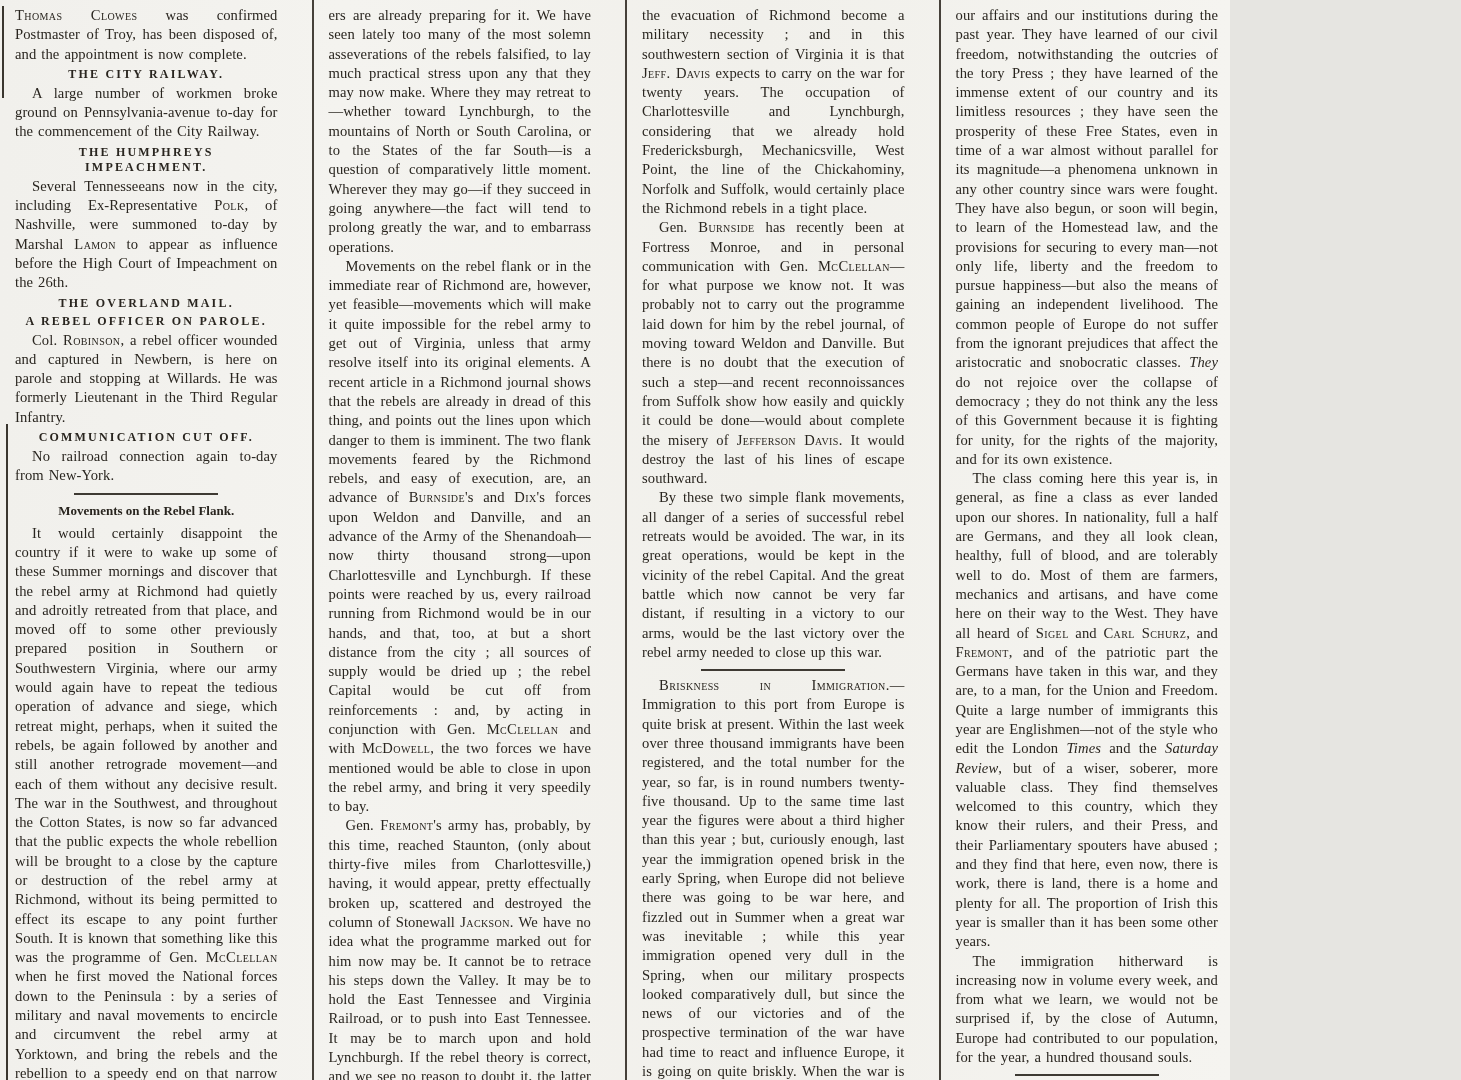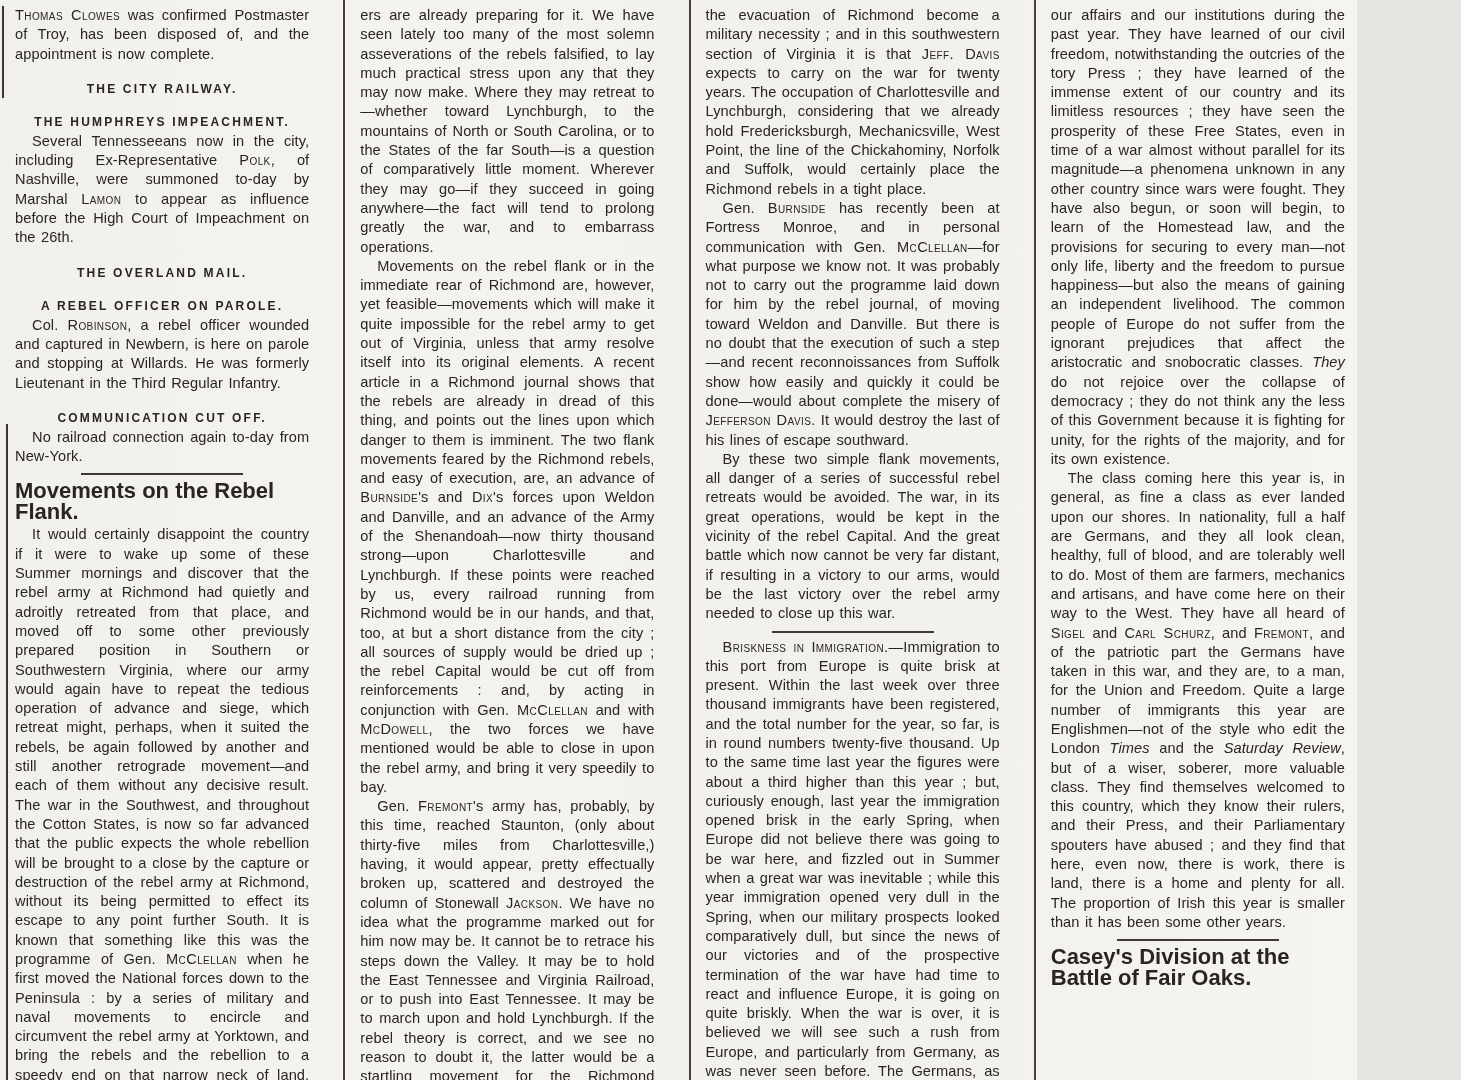--- a/index.html
+++ b/index.html
@@ -1,53 +1,54 @@
 <!DOCTYPE html>
 <html><head>
 <meta charset="utf-8">
 <style>
   html,body { margin:0; padding:0; background:#e6e5e1; }
   .sheet {
-    position:relative; width:1357px; height:1080px; overflow:hidden;
+    position:relative; width:1230px; height:1080px; overflow:hidden;
     background:linear-gradient(90deg,#f1f0ec 0%,#f4f3ef 28%,#f1f0eb 62%,#f5f4f0 100%);
     color:#29251f;
-    font-family:Liberation Sans, sans-serif;
+    font-family:Liberation Serif, serif;
   }
   .columns { display:flex; width:100%; height:100%; }
   .col { flex:1 1 0; box-sizing:border-box; padding:6px 12px 0 15px; overflow:hidden; }
   .col + .col { border-left:2px solid #46413a;margin-left:22px; }
   .para {
     text-align:justify; text-indent:17px; margin:0;
     font-size:14.6px; line-height:19.3px; word-spacing:1.2px; letter-spacing:0.1px;
   }
   .noindent { text-indent:0; }
   .head-caps {
     text-align:center; font-size:12px; font-weight:bold;
-    letter-spacing:2.2px; margin:18px 0 2px; line-height:15px;
+    letter-spacing:2.2px; margin:3px 0 2px; line-height:15px;
   }
   .head-bold {
-    text-align:left; font-size:22px; font-weight:bold;
+    text-align:center; font-size:13px; font-weight:bold;
     margin:5px 0 3px; line-height:21px;
   }
   .rule { border-top:2px solid #3e3a33; width:55%; margin:7px auto 5px; height:0; }
   .sc { font-variant:small-caps; letter-spacing:0.4px; }
   .i  { font-style:italic; }
   .artifact { position:absolute; background:#3a362f; }
   .a1 { left:2px; top:6px; width:2px; height:92px; }
   .a2 { left:6px; top:424px; width:2px; height:656px; }
   .a3 { left:1456px; top:275px; width:2px; height:470px; }
 </style>
 </head>
 <body>
 
 <div class="sheet">
   <div class="columns">
     <div class="col">
         <div class="para noindent"><span class="sc">Thomas Clowes</span><span> was confirmed Postmaster of Troy, has been disposed of, and the appointment is now complete.</span></div>
         <div class="head-caps"><span>THE CITY RAILWAY.</span></div>
+        <div class="para"><span>A large number of workmen broke ground on Pennsylvania-avenue to-day for the commencement of the City Railway.</span></div>
         <div class="head-caps"><span>THE HUMPHREYS IMPEACHMENT.</span></div>
         <div class="para"><span>Several Tennesseeans now in the city, including Ex-Representative </span><span class="sc">Polk</span><span>, of Nashville, were summoned to-day by Marshal </span><span class="sc">Lamon</span><span> to appear as influence before the High Court of Impeachment on the 26th.</span></div>
         <div class="head-caps"><span>THE OVERLAND MAIL.</span></div>
         <div class="head-caps"><span>A REBEL OFFICER ON PAROLE.</span></div>
         <div class="para"><span>Col. </span><span class="sc">Robinson</span><span>, a rebel officer wounded and captured in Newbern, is here on parole and stopping at Willards.  He was formerly Lieutenant in the Third Regular Infantry.</span></div>
         <div class="head-caps"><span>COMMUNICATION CUT OFF.</span></div>
         <div class="para"><span>No railroad connection again to-day from New-York.</span></div>
         <div class="rule"></div>
         <div class="head-bold"><span>Movements on the Rebel Flank.</span></div>
         <div class="para"><span>It would certainly disappoint the country if it were to wake up some of these Summer mornings and discover that the rebel army at Richmond had quietly and adroitly retreated from that place, and moved off to some other previously prepared position in Southern or Southwestern Virginia, where our army would again have to repeat the tedious operation of advance and siege, which retreat might, perhaps, when it suited the rebels, be again followed by another and still another retrograde movement—and each of them without any decisive result.  The war in the Southwest, and throughout the Cotton States, is now so far advanced that the public expects the whole rebellion will be brought to a close by the capture or destruction of the rebel army at Richmond, without its being permitted to effect its escape to any point further South. It is known that something like this was the programme of Gen. </span><span class="sc">McClellan</span><span> when he first moved the National forces down to the Peninsula : by a series of military and naval movements to encircle and circumvent the rebel army at Yorktown, and bring the rebels and the rebellion to a speedy end on that narrow neck of land.  That programme is, of course, now impossible.  The rebels made good their retreat from Yorktown ; they effected their retreat from Williamsburgh ; and now, before the gates of their Capital, though they vow that from there they never will retreat, there are not wanting indications that their lead-</span></div>
@@ -60,20 +61,21 @@
     <div class="col">
         <div class="para noindent"><span>the evacuation of Richmond become a military necessity ; and in this southwestern section of Virginia it is that </span><span class="sc">Jeff. Davis</span><span> expects to carry on the war for twenty years.  The occupation of Charlottesville and Lynchburgh, considering that we already hold Fredericksburgh, Mechanicsville, West Point, the line of the Chickahominy, Norfolk and Suffolk, would certainly place the Richmond rebels in a tight place.</span></div>
         <div class="para"><span>Gen. </span><span class="sc">Burnside</span><span> has recently been at Fortress Monroe, and in personal communication with Gen. </span><span class="sc">McClellan</span><span>—for what purpose we know not.  It was probably not to carry out the programme laid down for him by the rebel journal, of moving toward Weldon and Danville.  But there is no doubt that the execution of such a step—and recent reconnoissances from Suffolk show how easily and quickly it could be done—would about complete the misery of </span><span class="sc">Jefferson Davis</span><span>.  It would destroy the last of his lines of escape southward.</span></div>
         <div class="para"><span>By these two simple flank movements, all danger of a series of successful rebel retreats would be avoided.  The war, in its great operations, would be kept in the vicinity of the rebel Capital.  And the great battle which now cannot be very far distant, if resulting in a victory to our arms, would be the last victory over the rebel army needed to close up this war.</span></div>
         <div class="rule"></div>
         <div class="para"><span class="sc">Briskness in Immigration.</span><span>—Immigration to this port from Europe is quite brisk at present. Within the last week over three thousand immigrants have been registered, and the total number for the year, so far, is in round numbers twenty-five thousand.  Up to the same time last year the figures were about a third higher than this year ; but, curiously enough, last year the immigration opened brisk in the early Spring, when Europe did not believe there was going to be war here, and fizzled out in Summer when a great war was inevitable ; while this year immigration opened very dull in the Spring, when our military prospects looked comparatively dull, but since the news of our victories and of the prospective termination of the war have had time to react and influence Europe, it is going on quite briskly.  When the war is over, it is believed we will see such a rush from Europe, and particularly from Germany, as was never seen before.  The Germans, as well as other Europeans, have learned a great deal about</span></div>
       </div>
     <div class="col">
         <div class="para noindent"><span>our affairs and our institutions during the past year.  They have learned of our civil freedom, notwithstanding the outcries of the tory Press ; they have learned of the immense extent of our country and its limitless resources ; they have seen the prosperity of these Free States, even in time of a war almost without parallel for its magnitude—a phenomena unknown in any other country since wars were fought.  They have also begun, or soon will begin, to learn of the Homestead law, and the provisions for securing to every man—not only life, liberty and the freedom to pursue happiness—but also the means of gaining an independent livelihood.  The common people of Europe do not suffer from the ignorant prejudices that affect the aristocratic and snobocratic classes. </span><span class="i">They</span><span> do not rejoice over the collapse of democracy ; they do not think any the less of this Government because it is fighting for unity, for the rights of the majority, and for its own existence.</span></div>
         <div class="para"><span>The class coming here this year is, in general, as fine a class as ever landed upon our shores.  In nationality, full a half are Germans, and they all look clean, healthy, full of blood, and are tolerably well to do. Most of them are farmers, mechanics and artisans, and have come here on their way to the West.  They have all heard of </span><span class="sc">Sigel</span><span> and </span><span class="sc">Carl Schurz</span><span>, and </span><span class="sc">Fremont</span><span>, and of the patriotic part the Germans have taken in this war, and they are, to a man, for the Union and Freedom.  Quite a large number of immigrants this year are Englishmen—not of the style who edit the London </span><span class="i">Times</span><span> and the </span><span class="i">Saturday Review</span><span>, but of a wiser, soberer, more valuable class.  They find themselves welcomed to this country, which they know their rulers, and their Press, and their Parliamentary spouters have abused ; and they find that here, even now, there is work, there is land, there is a home and plenty for all.  The proportion of Irish this year is smaller than it has been some other years.</span></div>
+        <div class="para"><span>The immigration hitherward is increasing now in volume every week, and from what we learn, we would not be surprised if, by the close of Autumn, Europe had contributed to our population, for the year, a hundred thousand souls.</span></div>
         <div class="rule"></div>
         <div class="head-bold"><span>Casey's Division at the Battle of Fair Oaks.</span></div>
       </div>
   </div>
   <div class="artifact a1"></div>
   <div class="artifact a2"></div>
   <div class="artifact a3"></div>
 </div>
 
 </body></html>

